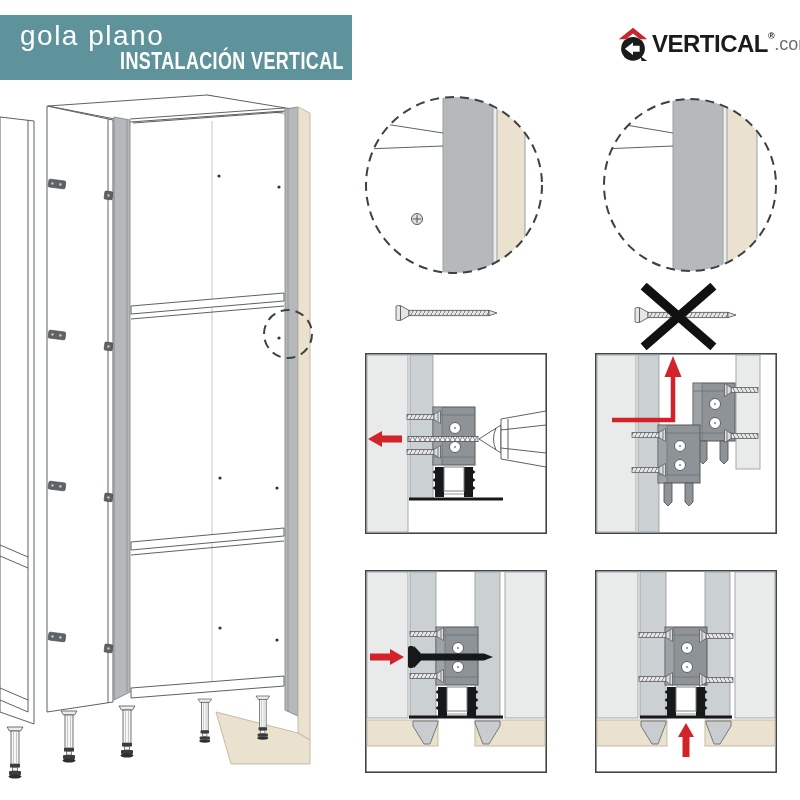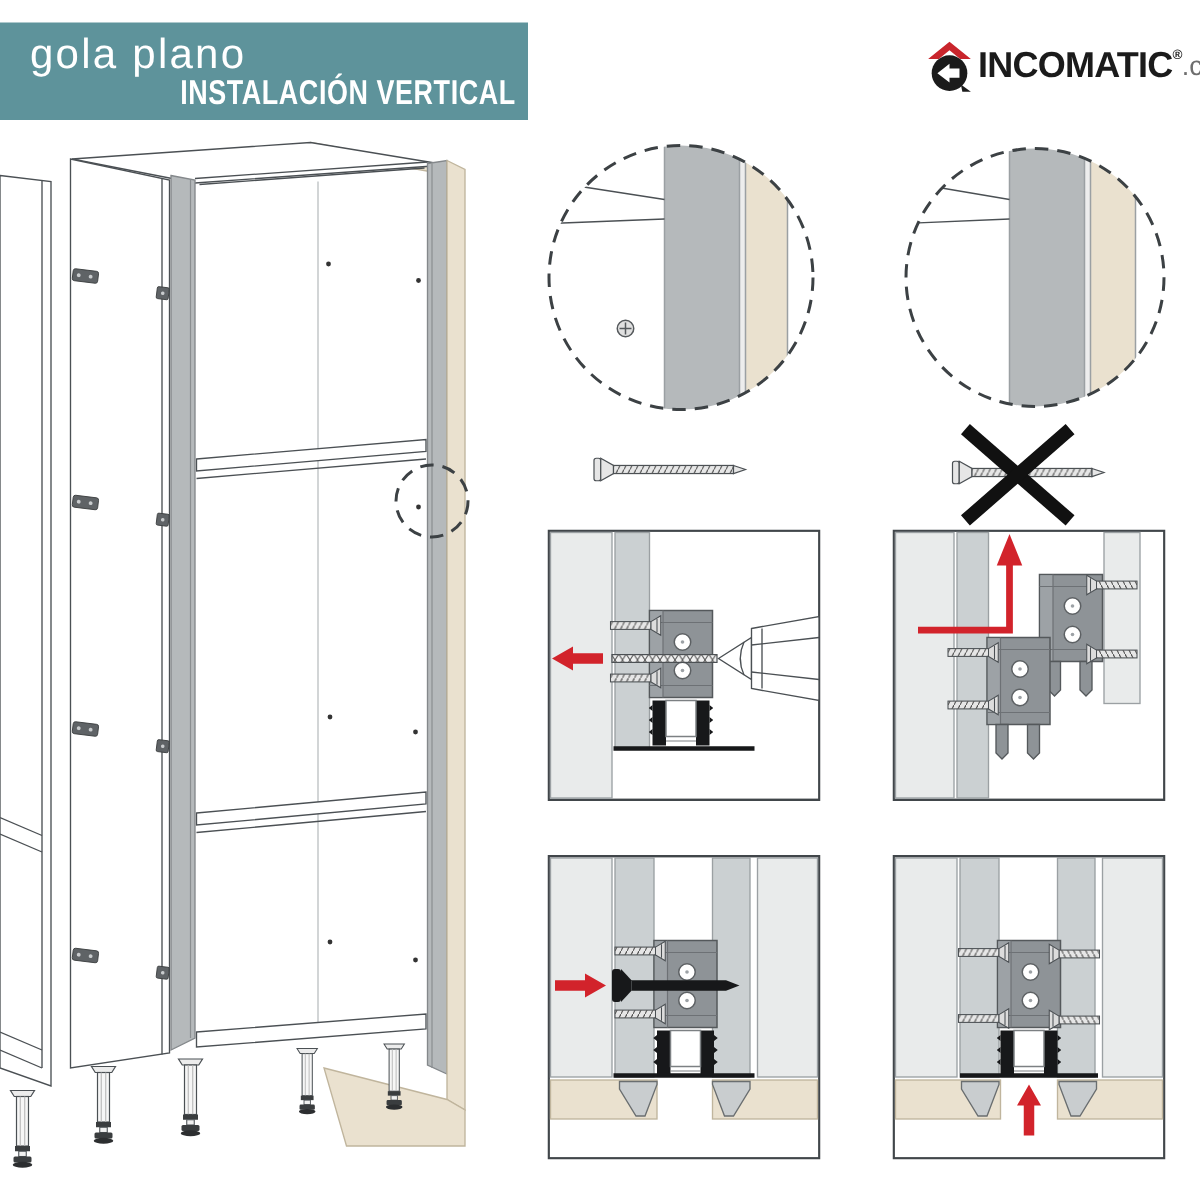--- a/index.html
+++ b/index.html
@@ -111,21 +111,21 @@
     <div class="header-subtitle">INSTALACIÓN VERTICAL</div>
   </div>
 
   <div class="logo">
     <svg width="38" height="38" viewBox="0 0 40 40" style="position:static">
       <polygon points="5,15 20,3 35,15 27.5,15 20,9 12.5,15" fill="#C9252C"></polygon>
       <circle cx="20" cy="25" r="12.5" fill="#1b1b1b"></circle>
       <path d="M28,33 L35,38 L29,38 Z" fill="#1b1b1b"></path>
       <polygon points="11.5,25 20,18.5 20,21.8 27,21.8 27,28.2 20,28.2 20,31.5" fill="#ffffff"></polygon>
     </svg>
-    <span class="logo-text"><span>INCOMATIC</span><sup class="logo-reg">®</sup></span>
+    <span class="logo-text"><span>VERTICAL</span><sup class="logo-reg">®</sup></span>
     <span class="logo-tld">.com</span>
   </div>
 
   <svg style="left:0;top:88px" width="360" height="712" viewBox="0 88 360 712">
 
     <g>
       <polygon class="wf" points="0,117 34,121 34,724 0,712"></polygon>
       <line class="ln" x1="28" y1="120" x2="28" y2="712"></line>
       <line class="ln" x1="0" y1="545" x2="28" y2="557"></line>
       <line class="ln" x1="0" y1="556" x2="28" y2="568"></line>

